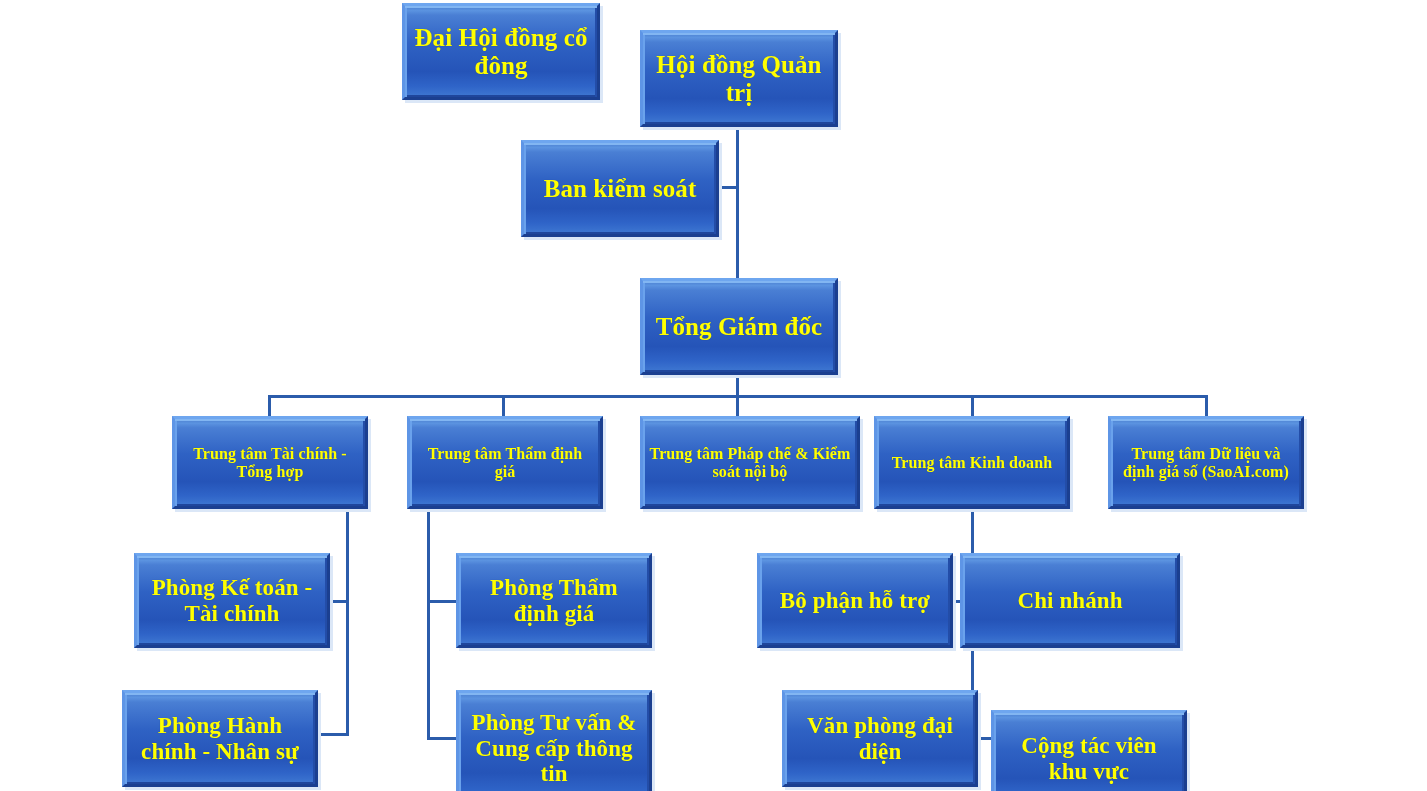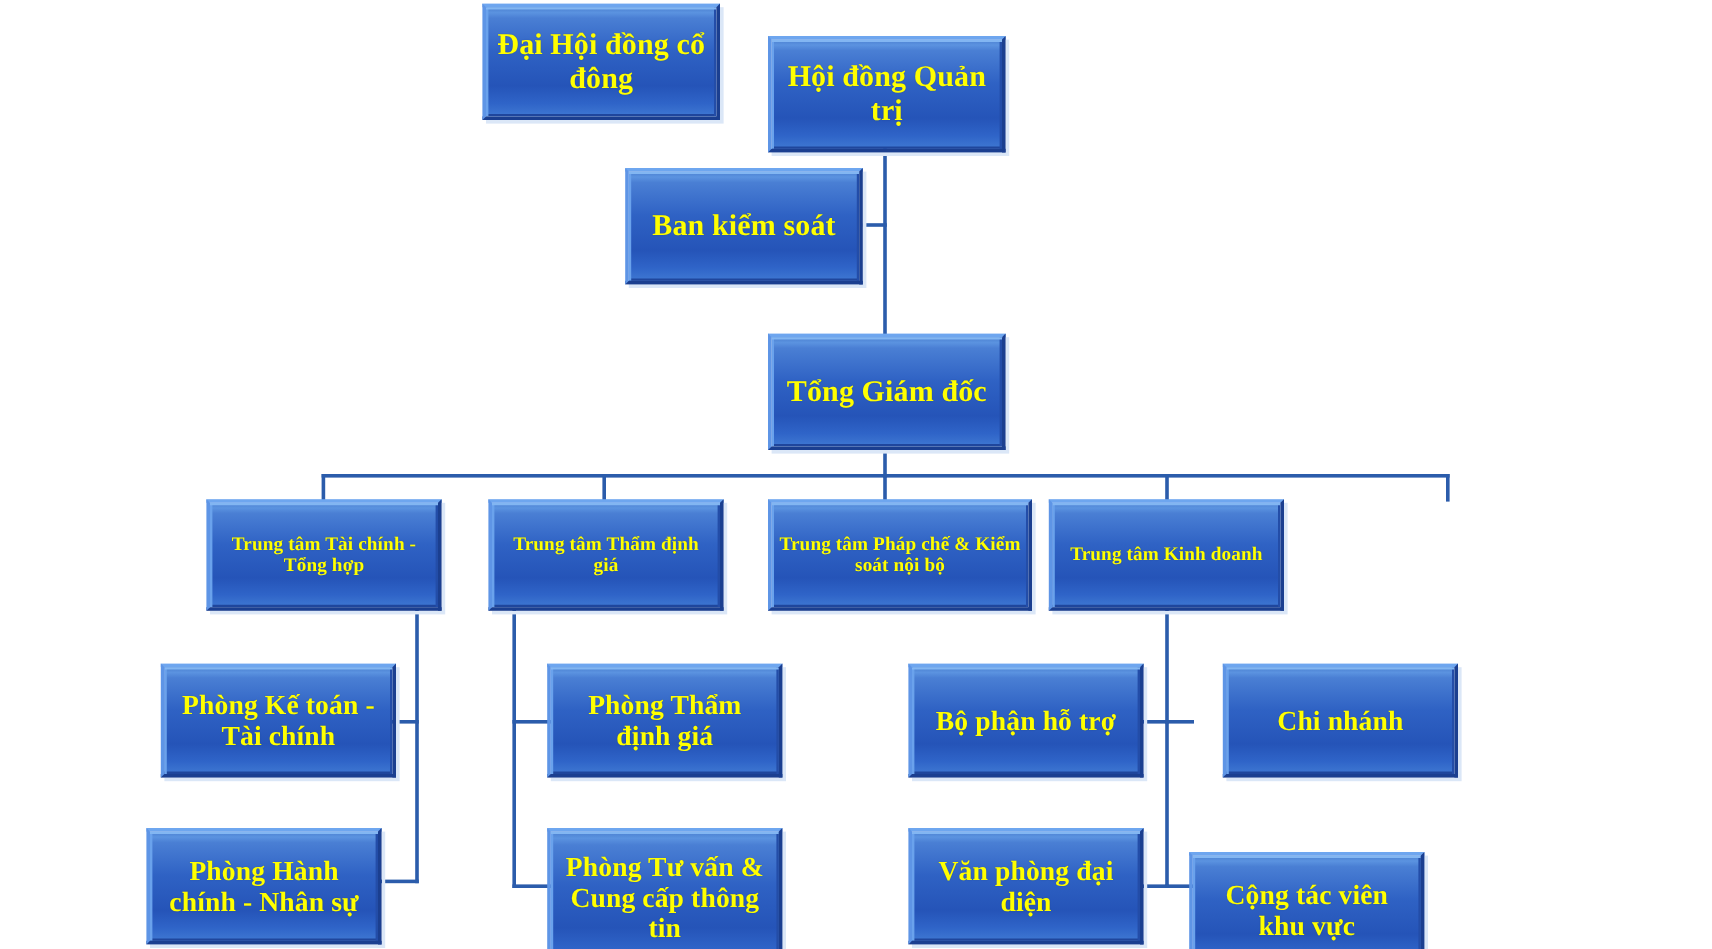--- a/index.html
+++ b/index.html
@@ -125,46 +125,49 @@
   </div>
 
   <div class="node fs-sm" style="left:640px; top:416px; width:220px; height:93px;">
     <span class="lbl">Trung tâm Pháp chế &amp; Kiểm soát nội bộ</span>
   </div>
 
   <div class="node fs-sm" style="left:874px; top:416px; width:196px; height:93px;">
     <span class="lbl">Trung tâm Kinh doanh</span>
   </div>
 
+  <div class="node fs-sm" style="left:1108px; top:416px; width:196px; height:93px;">
+    <span class="lbl">Trung tâm Dữ liệu và định giá số (SaoAI.com)</span>
+  </div>
 
   <div class="node fs-md" style="left:122px; top:553px; width:196px; height:95px;margin-left:12px;">
     <span class="lbl">Phòng Kế toán - Tài chính</span>
   </div>
 
   <div class="node fs-md" style="left:456px; top:553px; width:196px; height:95px;">
     <span class="lbl">Phòng Thẩm định giá</span>
   </div>
 
   <div class="node fs-md" style="left:757px; top:553px; width:196px; height:95px;">
     <span class="lbl">Bộ phận hỗ trợ</span>
   </div>
 
-  <div class="node fs-md" style="left:1019px; top:553px; width:196px; height:95px;">
+  <div class="node fs-md" style="left:960px; top:553px; width:220px; height:95px;">
     <span class="lbl">Chi nhánh</span>
   </div>
 
   <div class="node fs-md" style="left:122px; top:690px; width:196px; height:97px;">
     <span class="lbl">Phòng Hành chính - Nhân sự</span>
   </div>
 
   <div class="node fs-md" style="left:456px; top:690px; width:196px; height:117px;">
     <span class="lbl">Phòng Tư vấn &amp; Cung cấp thông tin</span>
   </div>
 
-  <div class="node fs-md" style="left:757px; top:690px; width:196px; height:97px;">
+  <div class="node fs-md" style="left:782px; top:690px; width:196px; height:97px;">
     <span class="lbl">Văn phòng đại diện</span>
   </div>
 
   <div class="node fs-md" style="left:991px; top:710px; width:196px; height:97px;">
     <span class="lbl">Cộng tác viên khu vực</span>
   </div>
 
 </div>
 
 </body></html>

